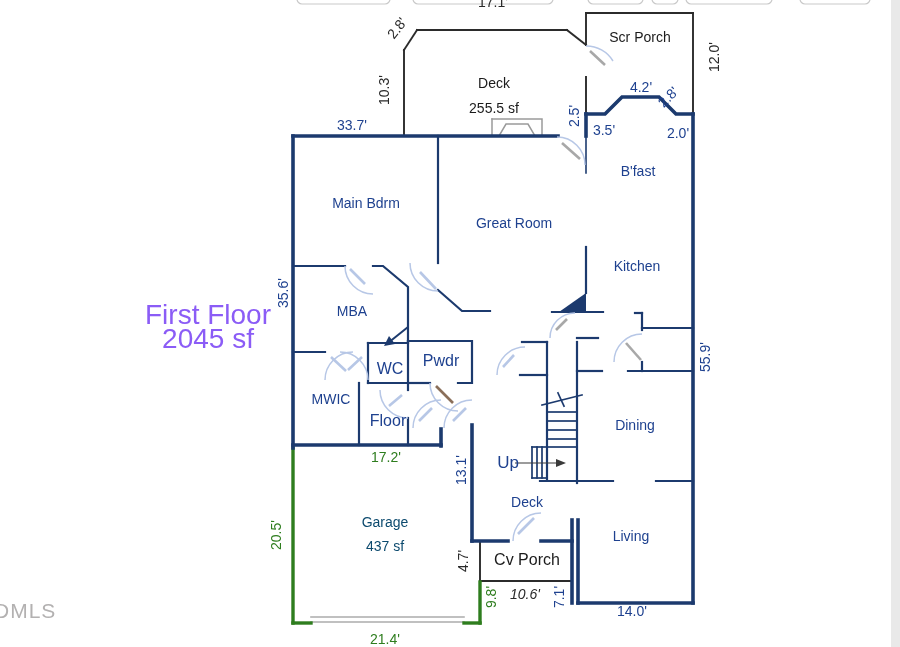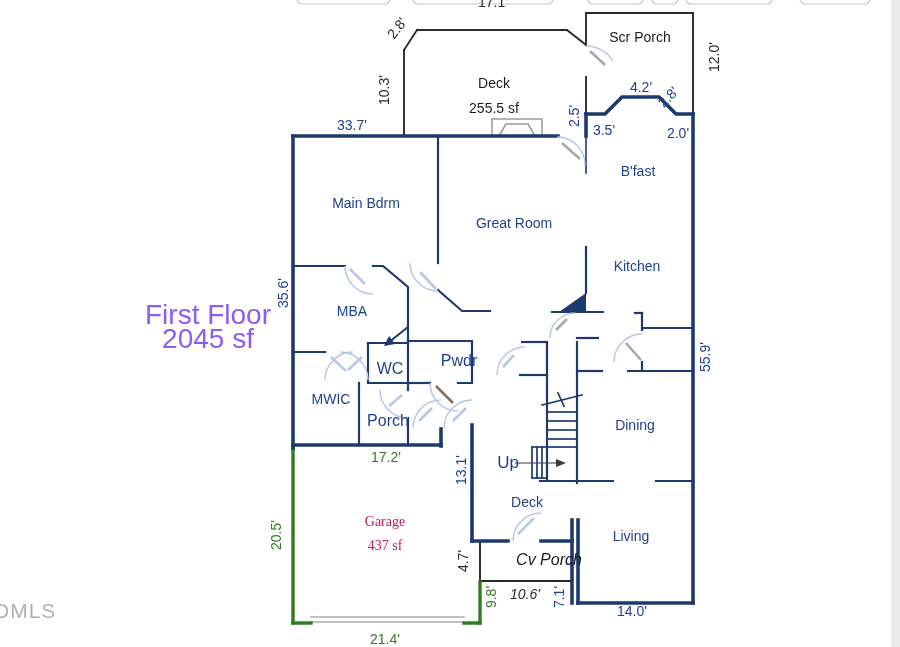--- a/index.html
+++ b/index.html
@@ -4,21 +4,21 @@
 <style>
   html,body{margin:0;padding:0;background:#fff;}
   #canvas{position:relative;width:900px;height:647px;background:#ffffff;overflow:hidden;
           font-family:"Liberation Sans", sans-serif;}
   #plan-svg{position:absolute;left:0;top:0;}
   .lbl{position:absolute;white-space:nowrap;transform:translate(-50%,-50%);line-height:1;}
   .room{font-size:14px;color:#1e418f;}
   .room.sm{font-size:16px;}
   .room.xs{font-size:17px;}
   .blacktxt{color:#1b1b1b;}
-  .greentxt{color:#be185d;font-family:Liberation Serif, serif;}
+  .greentxt{color:#0c4a6e;}
   .title{font-size:28px;color:#8b5cf6;}
   .dim{font-size:14px;}
   .dim.c-blue{color:#1e418f;}
   .dim.c-black{color:#2a2a2a;}
   .dim.c-green{color:#2e7d1e;}
   #watermark{position:absolute;left:-6px;top:600px;font-size:21px;color:#b3b1b1;
              letter-spacing:1px;transform:none;}
 </style>
 </head>
 <body>
@@ -196,31 +196,31 @@
     </svg>
   <div id="labels">
       <div class="lbl title" style="left: 208px; top: 315px;">First Floor</div>
       <div class="lbl title" style="left: 208px; top: 339px;">2045 sf</div>
       <div class="lbl room" style="left: 366px; top: 203px;">Main Bdrm</div>
       <div class="lbl room" style="left: 514px; top: 223px;">Great Room</div>
       <div class="lbl room" style="left: 638px; top: 171px;">B'fast</div>
       <div class="lbl room" style="left: 637px; top: 266px;">Kitchen</div>
       <div class="lbl room" style="left: 352px; top: 311px;">MBA</div>
       <div class="lbl room sm" style="left: 390px; top: 369px;">WC</div>
-      <div class="lbl room sm" style="left: 459px; top: 361px; text-align: center;">Pwdr</div>
+      <div class="lbl room sm" style="left: 441px; top: 361px; text-align: center;">Pwdr</div>
       <div class="lbl room" style="left: 331px; top: 399px;">MWIC</div>
-      <div class="lbl room sm" style="left: 388px; top: 421px;">Porch</div>
+      <div class="lbl room sm" style="left: 388px; top: 421px;">Floor</div>
       <div class="lbl room" style="left: 635px; top: 425px;">Dining</div>
       <div class="lbl room xs" style="left: 508px; top: 462px;">Up</div>
       <div class="lbl room" style="left: 527px; top: 502px;">Deck</div>
       <div class="lbl room" style="left: 631px; top: 536px; text-align: center;">Living</div>
       <div class="lbl room blacktxt" style="left: 494px; top: 83px;">Deck</div>
       <div class="lbl room blacktxt" style="left: 494px; top: 108px;">255.5 sf</div>
       <div class="lbl room blacktxt" style="left: 640px; top: 37px;">Scr Porch</div>
-      <div class="lbl room sm blacktxt" style="left: 549px; top: 560px; font-style: italic;">Cv Porch</div>
+      <div class="lbl room sm blacktxt" style="left: 527px; top: 560px;">Cv Porch</div>
       <div class="lbl room greentxt" style="left: 385px; top: 522px;">Garage</div>
       <div class="lbl room greentxt" style="left: 385px; top: 546px;">437 sf</div>
       <div class="lbl dim c-black" style="left: 493px; top: 2px;">17.1'</div>
       <div class="lbl dim c-black " style="left: 397px; top: 28px; transform: translate(-50%, -50%) rotate(-52deg);">2.8'</div>
       <div class="lbl dim c-black " style="left: 384px; top: 90px; transform: translate(-50%, -50%) rotate(-90deg);">10.3'</div>
       <div class="lbl dim c-black " style="left: 714px; top: 57px; transform: translate(-50%, -50%) rotate(-90deg);">12.0'</div>
       <div class="lbl dim c-blue" style="left: 352px; top: 125px;">33.7'</div>
       <div class="lbl dim c-blue " style="left: 283px; top: 293px; transform: translate(-50%, -50%) rotate(-90deg);">35.6'</div>
       <div class="lbl dim c-blue " style="left: 574px; top: 116px; transform: translate(-50%, -50%) rotate(-90deg);">2.5'</div>
       <div class="lbl dim c-blue" style="left: 604px; top: 130px;">3.5'</div>

